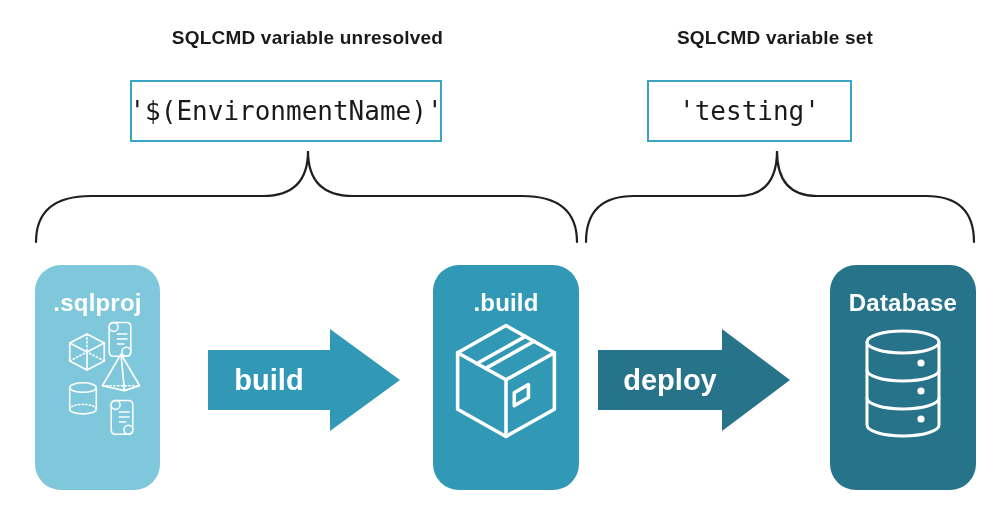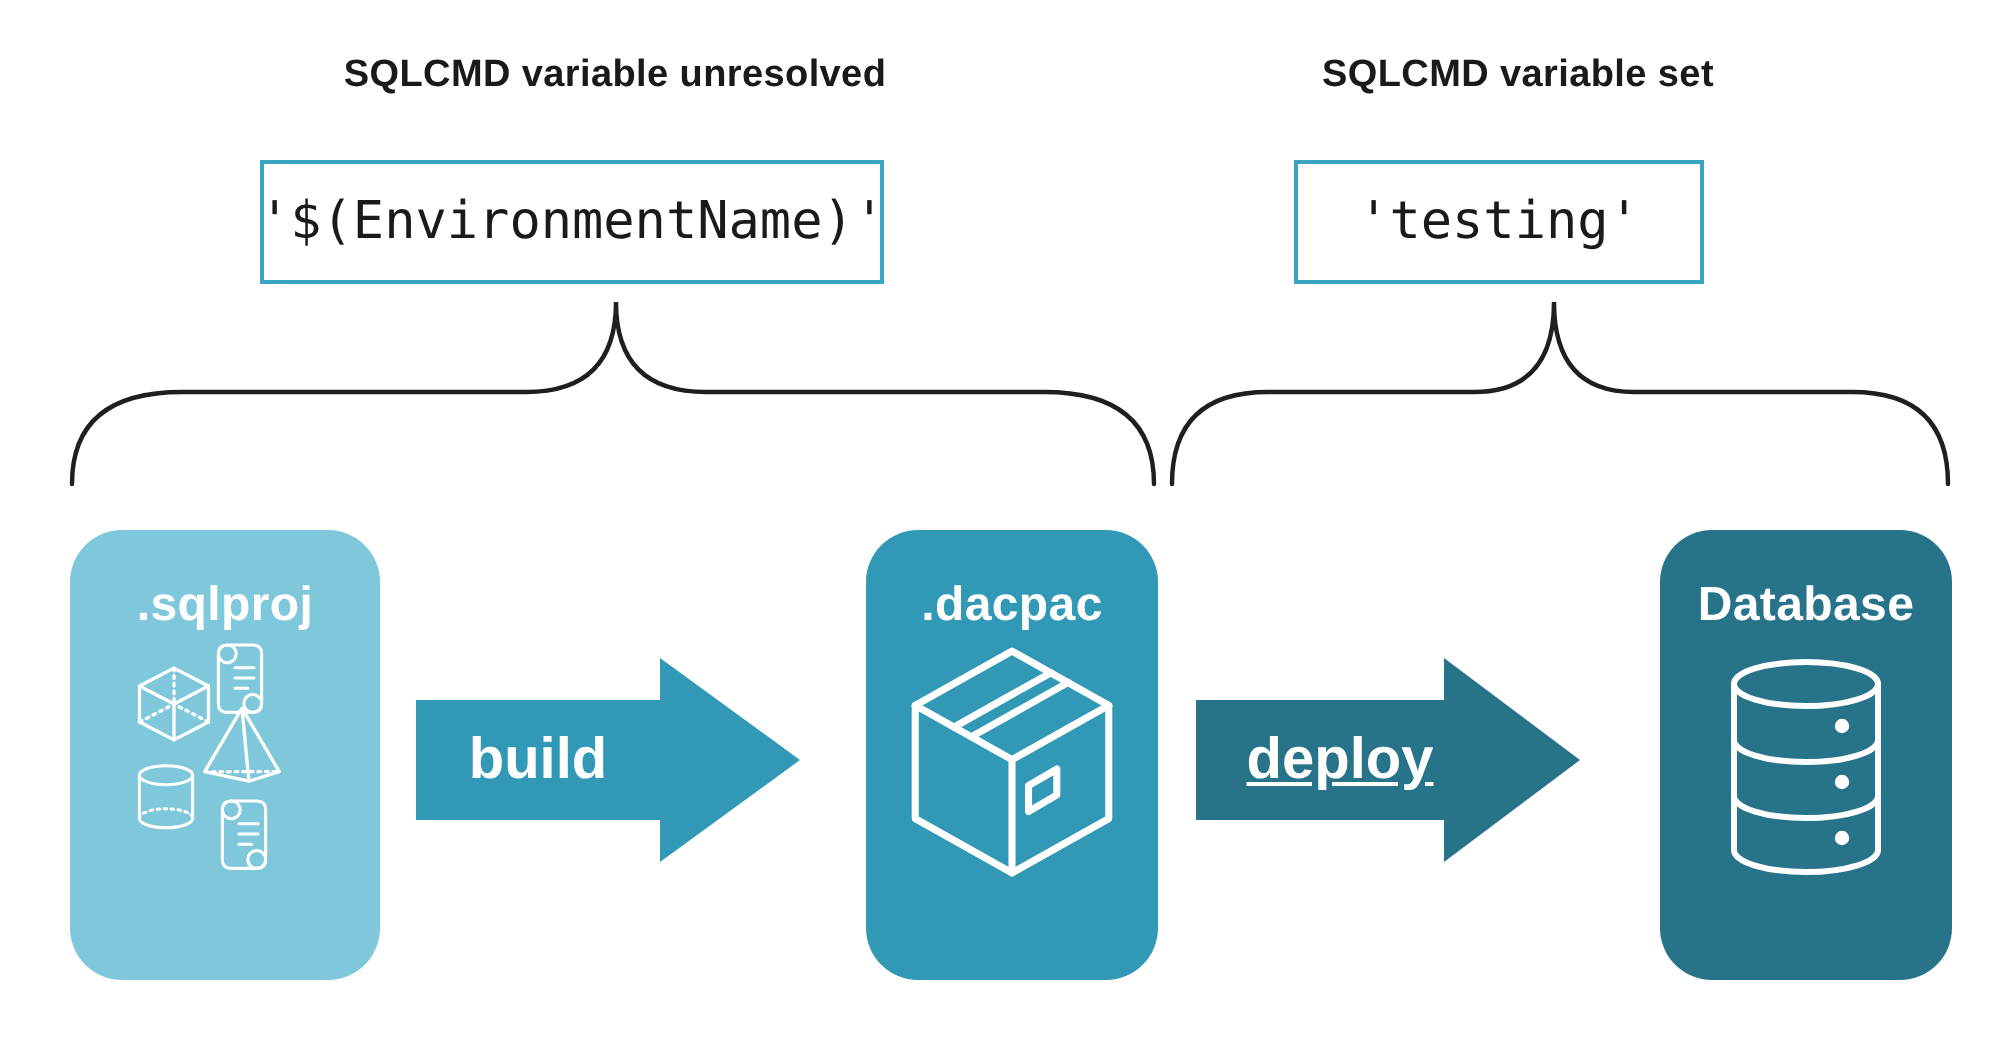--- a/index.html
+++ b/index.html
@@ -5,44 +5,44 @@
   html,body { margin:0; padding:0; background:#ffffff; }
   .canvas {
     position:relative; width:1000px; height:522px; background:#ffffff;
     font-family:"Liberation Sans", sans-serif; overflow:hidden;
   }
   .heading {
     position:absolute; top:27px; font-size:19px; font-weight:bold;
     color:var(--ink,#1a1a1a); text-align:center; letter-spacing:0.2px; white-space:nowrap;
   }
   .heading--left  { left:120px; width:375px; }
-  .heading--right { left:624px; width:270px; }
+  .heading--right { left:640px; width:270px; }
   .codebox {
     position:absolute; top:80px; height:62px; box-sizing:border-box;
     border:2px solid var(--code-border,#3BA4C2); background:#ffffff;
     display:flex; align-items:center; justify-content:center;
   }
   .codebox--left  { left:130px; width:312px; }
   .codebox--right { left:647px; width:205px; }
   .code {
     font-family:"DejaVu Sans Mono","Liberation Mono",monospace;
     font-size:26px; color:var(--ink,#1a1a1a); white-space:pre;
   }
   .overlay { position:absolute; left:0; top:0; pointer-events:none; }
   .brace { fill:none; stroke:#1f1f1f; stroke-width:2.2; stroke-linecap:round; }
   .arrow-build  { fill:var(--teal-mid,#3199B6); }
   .arrow-deploy { fill:var(--teal-dark,#277389); }
   .arrow-label {
     position:absolute; top:350px; height:60px; line-height:60px;
     color:#ffffff; font-weight:bold; font-size:29px; text-align:center; white-space:nowrap;
   }
   .arrow-label--build  { left:208px; width:122px; }
-  .arrow-label--deploy { left:596px; width:148px;text-decoration:underline; }
+  .arrow-label--deploy { left:596px; width:148px; }
   .stage { position:absolute; top:265px; height:225px; border-radius:26px; }
-  .stage--sqlproj  { left:35px;  width:155px; background:var(--teal-light,#7FC7DB); }
+  .stage--sqlproj  { left:35px;  width:125px; background:var(--teal-light,#7FC7DB); }
   .stage--dacpac   { left:433px; width:146px; background:var(--teal-mid,#3199B6); }
   .stage--database { left:830px; width:146px; background:var(--teal-dark,#277389); }
   .stage-title {
     padding-top:24px; text-align:center; color:#ffffff;
     font-weight:bold; font-size:24px; letter-spacing:0.2px;
   }
   .icon { position:absolute; }
   .ic   { fill:none; stroke:#ffffff; stroke-width:2.4; stroke-linejoin:round; stroke-linecap:round; }
   .ic-big { stroke-width:3; }
   .ic-dash { stroke-dasharray:2 3.5; }
@@ -102,21 +102,21 @@
 
     <svg class="icon" style="left:73px; top:131px;" width="28" height="42" viewBox="0 0 44 64">
       <path class="ic" d="M12 6 H32 Q39 6 39 13 V52 Q39 59 32 59 H12 Q5 59 5 52 V13 Q5 6 12 6 Z"></path>
       <circle class="ic" cx="12" cy="13" r="7"></circle>
       <circle class="ic" cx="32" cy="52" r="7"></circle>
       <path class="ic" d="M18 24 H33 M18 32 H33 M18 40 H28"></path>
     </svg>
   </div>
 
   <div class="stage stage--dacpac">
-    <div class="stage-title">.dacpac</div>
+    <div class="stage-title">.build</div>
     <svg class="icon" style="left:14px; top:57px;" width="118" height="118" viewBox="0 0 100 100">
       <path class="ic ic-big" d="M50 3 L91 26 L91 74 L50 97 L9 74 L9 26 Z"></path>
       <path class="ic ic-big" d="M9 26 L50 49 L91 26 M50 49 L50 97"></path>
       <path class="ic ic-big" d="M25.4 35.2 L66.4 12.2 M32.8 39.3 L73.8 16.3"></path>
       <path class="ic ic-big" d="M57 60 L69 53 L69 64 L57 71 Z"></path>
     </svg>
   </div>
 
   <div class="stage stage--database">
     <div class="stage-title">Database</div>

